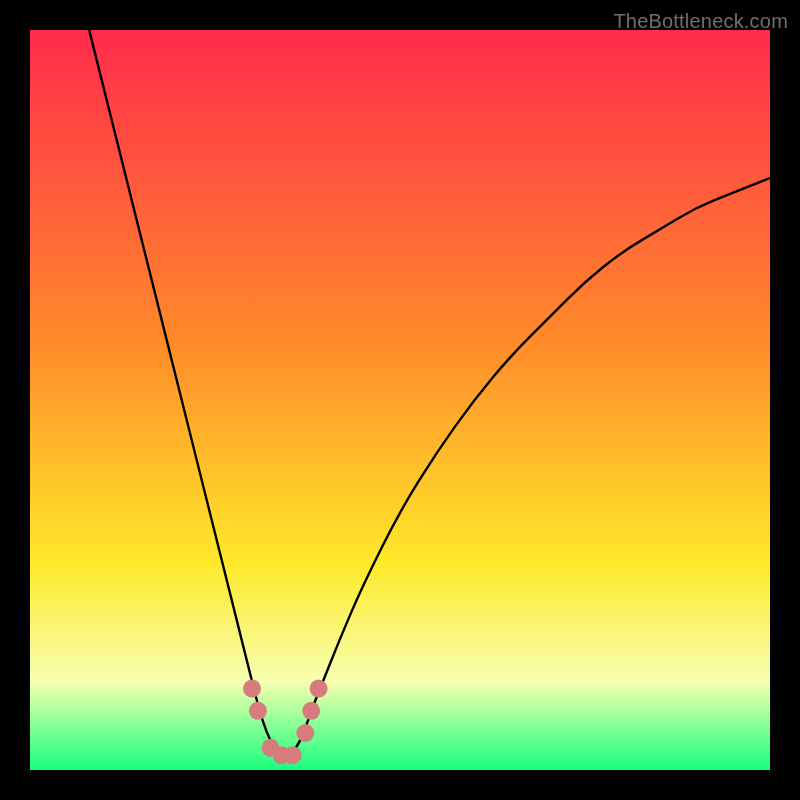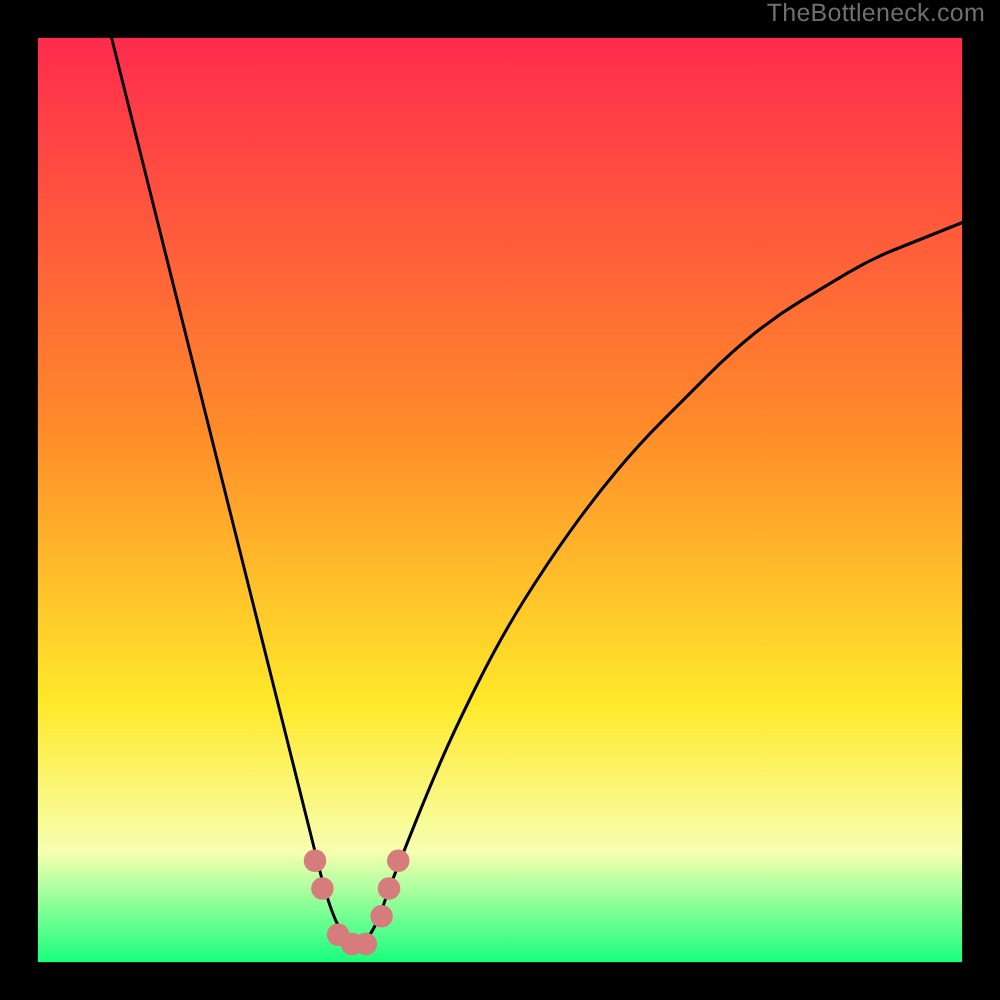--- a/index.html
+++ b/index.html
@@ -23,21 +23,21 @@
     width: 740px;
     height: 740px;
     overflow: hidden;
   }
   .gradient {
     position: absolute;
     inset: 0;
   }
   .watermark {
     position: absolute;
-    top: 0;
+    top: 10px;
     right: 12px;
     color: #6f6f6f;
     font-size: 20px;
     font-weight: 500;
     letter-spacing: 0.2px;
     user-select: none;
   }
   svg.curve {
     position: absolute;
     inset: 0;

